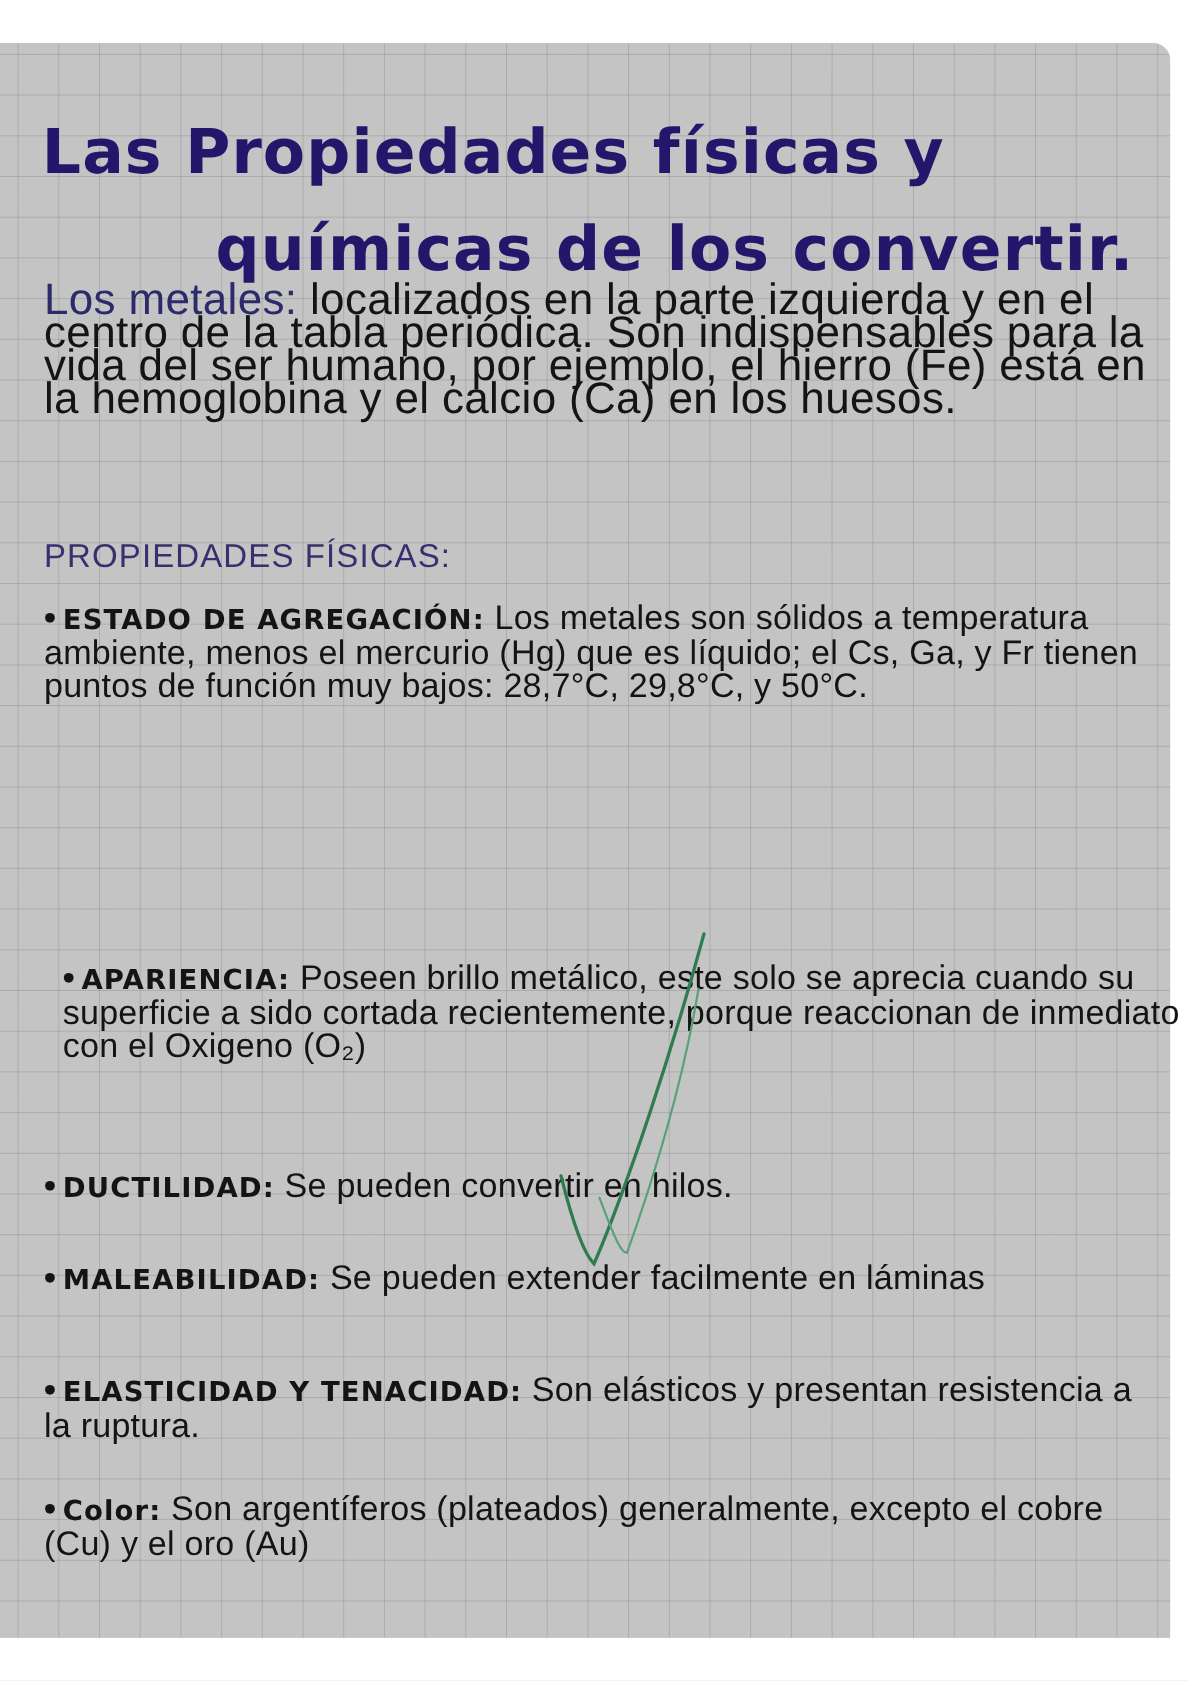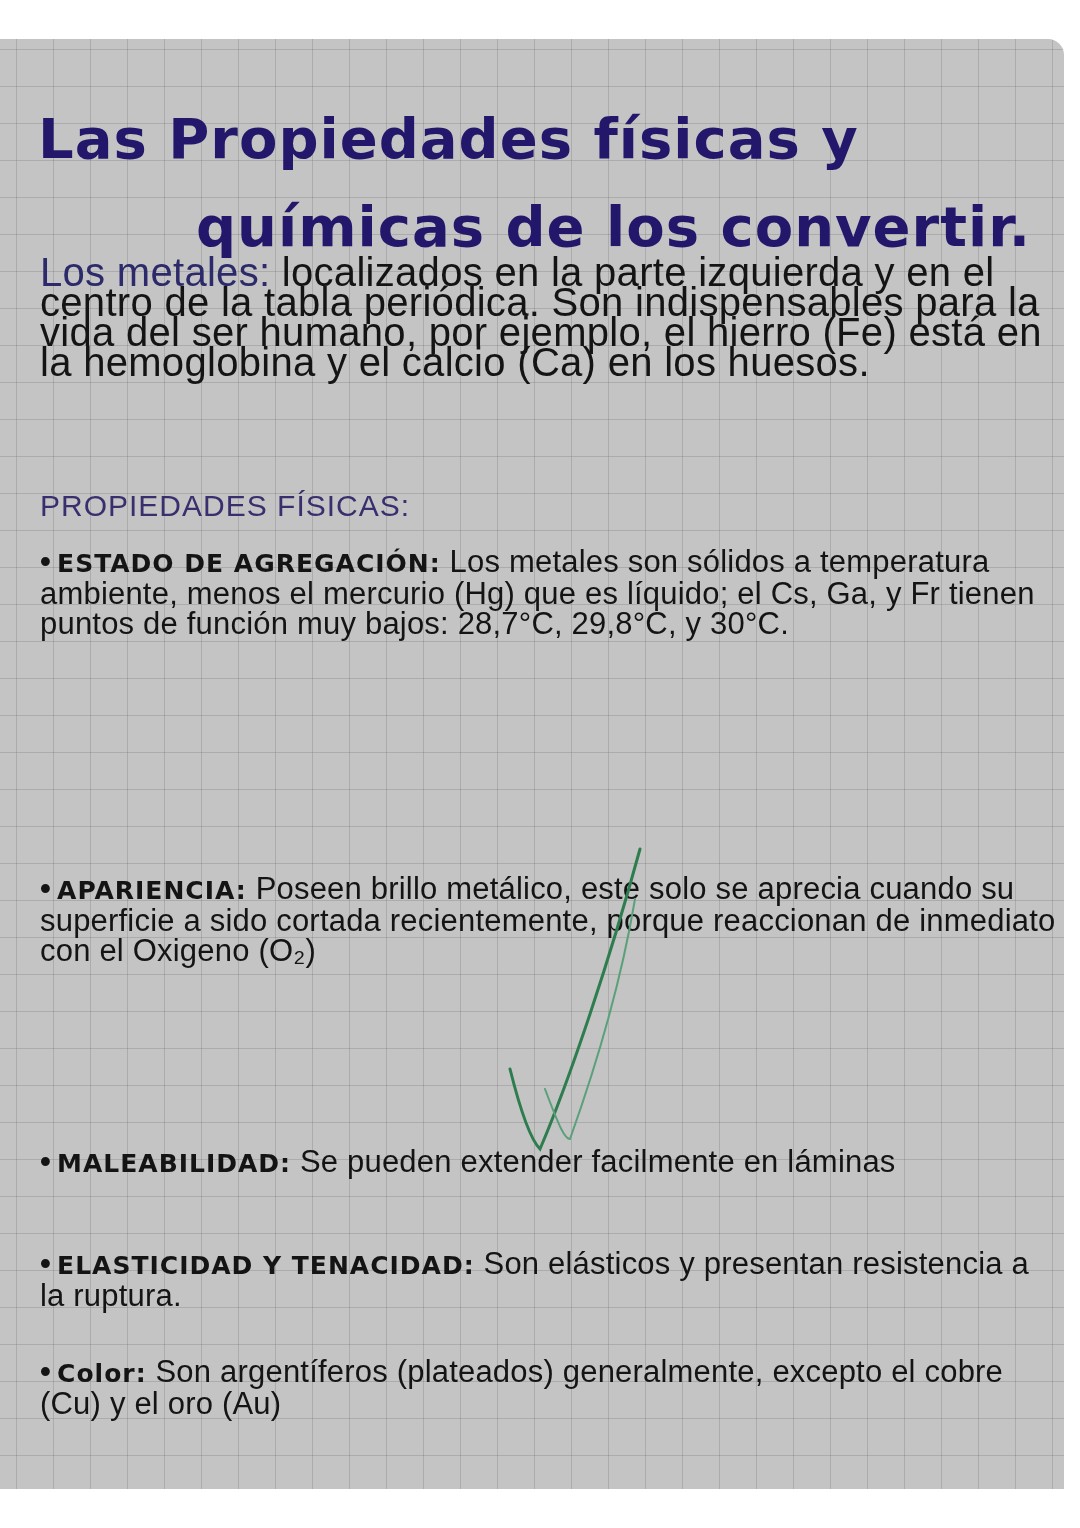--- a/index.html
+++ b/index.html
@@ -48,28 +48,31 @@
   <div class="title t1">Las Propiedades físicas y</div>
   <div class="title t2">químicas de los convertir.</div>
 
   <div class="hand" style="top:218px;">
     <span class="lead">Los metales:</span><span> localizados en la parte izquierda y en el centro de la tabla periódica. Son indispensables para la vida del ser humano, por ejemplo, el hierro (Fe) está en la hemoglobina y el calcio (Ca) en los huesos.</span>
   </div>
 
   <div class="section" style="top:434px;">PROPIEDADES FÍSICAS:</div>
 
   <div class="item" style="top:508px;">
-    <span class="bullet">•</span><span class="term">ESTADO DE AGREGACIÓN:</span><span> Los metales son sólidos a temperatura ambiente, menos el mercurio (Hg) que es líquido; el Cs, Ga, y Fr tienen puntos de función muy bajos: 28,7°C, 29,8°C, y 30°C.</span>
+    <span class="bullet">•</span><span class="term">ESTADO DE AGREGACIÓN:</span><span> Los metales son sólidos a temperatura ambiente, menos el mercurio (Hg) que es líquido; el Cs, Ga, y Fr tienen puntos de función muy bajos: 28,7°C, 29,8°C, y 50°C.</span>
   </div>
 
 
-  <div class="item" style="top:835px;">
+  <div class="item" style="top:835px;margin-left:17px;">
     <span class="bullet">•</span><span class="term">APARIENCIA:</span><span> Poseen brillo metálico, este solo se aprecia cuando su superficie a sido cortada recientemente, porque reaccionan de inmediato con el Oxigeno (O₂)</span>
   </div>
 
+  <div class="item" style="top:1024px;">
+    <span class="bullet">•</span><span class="term">DUCTILIDAD:</span><span> Se pueden convertir en hilos.</span>
+  </div>
 
   <div class="item" style="top:1108px;">
     <span class="bullet">•</span><span class="term">MALEABILIDAD:</span><span> Se pueden extender facilmente en láminas</span>
   </div>
 
   <div class="item" style="top:1210px;">
     <span class="bullet">•</span><span class="term">ELASTICIDAD Y TENACIDAD:</span><span> Son elásticos y presentan resistencia a la ruptura.</span>
   </div>
 
   <div class="item" style="top:1318px;">

